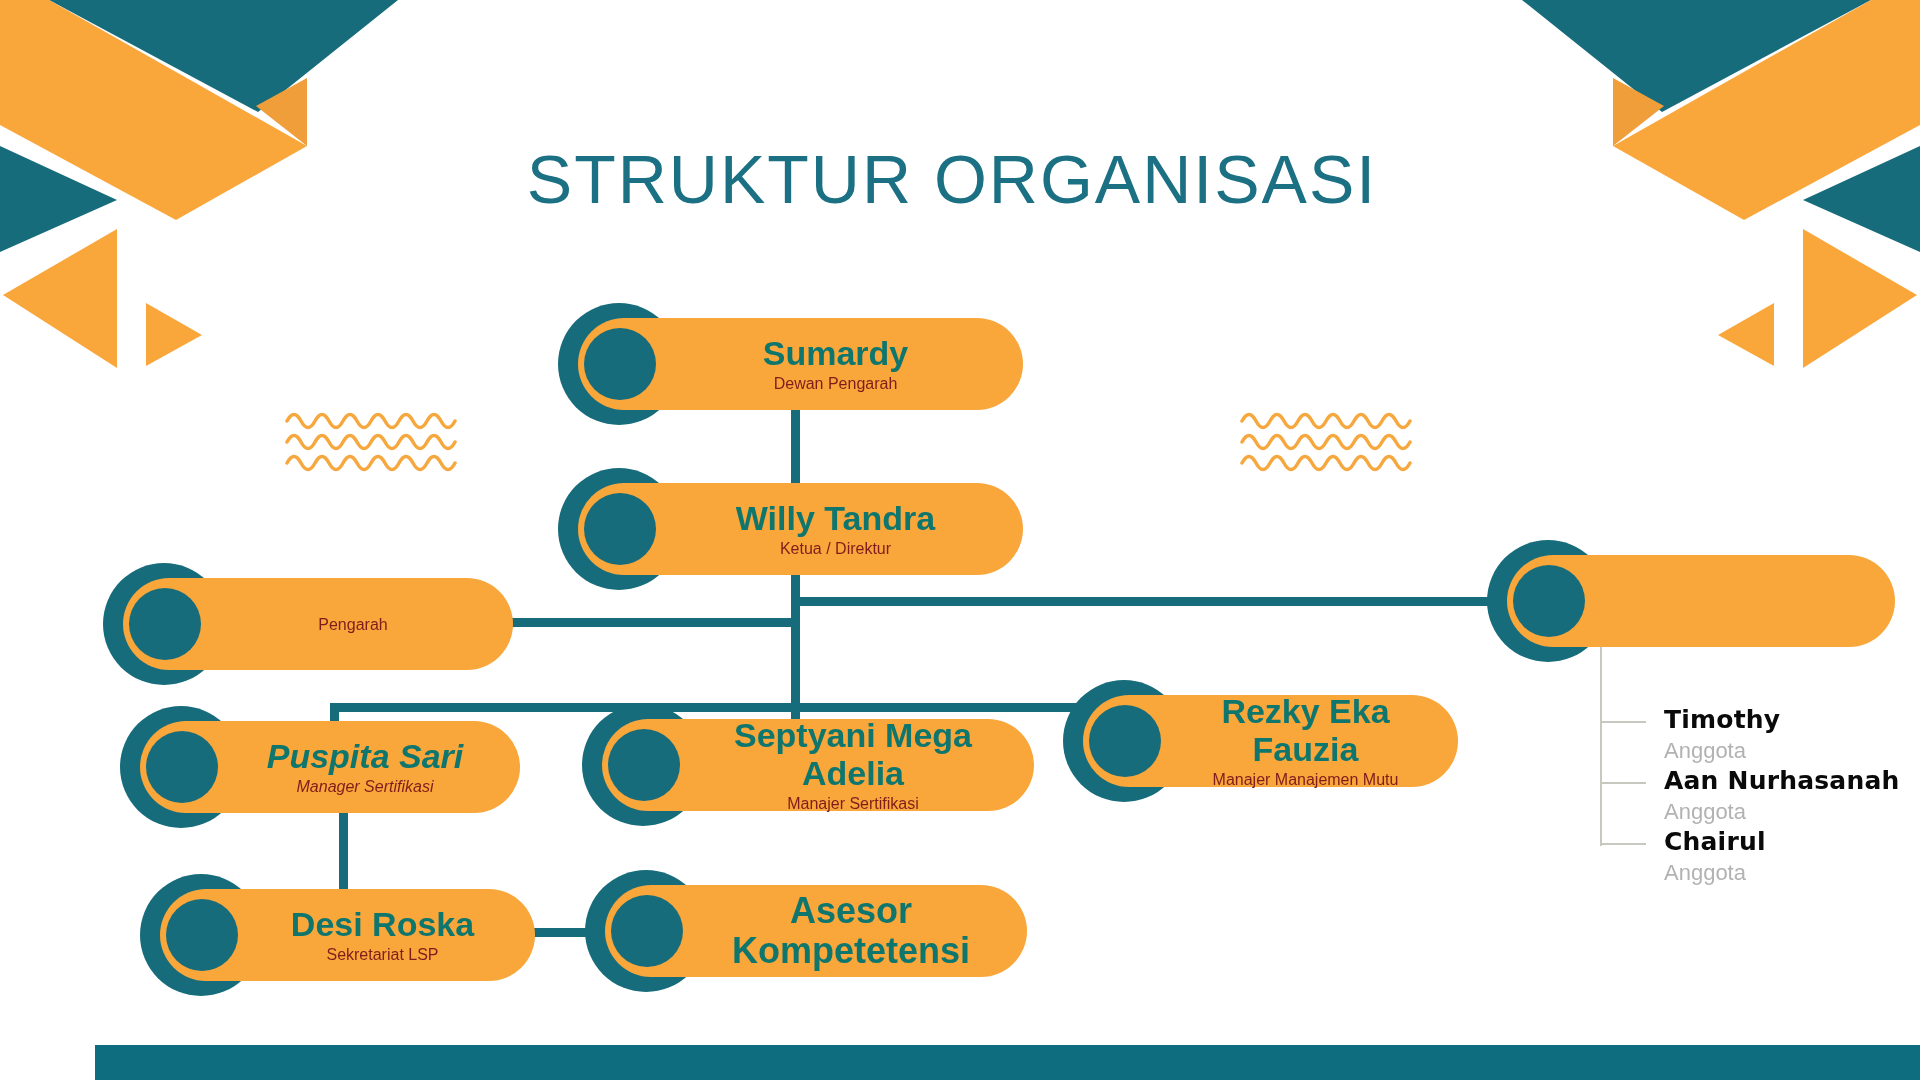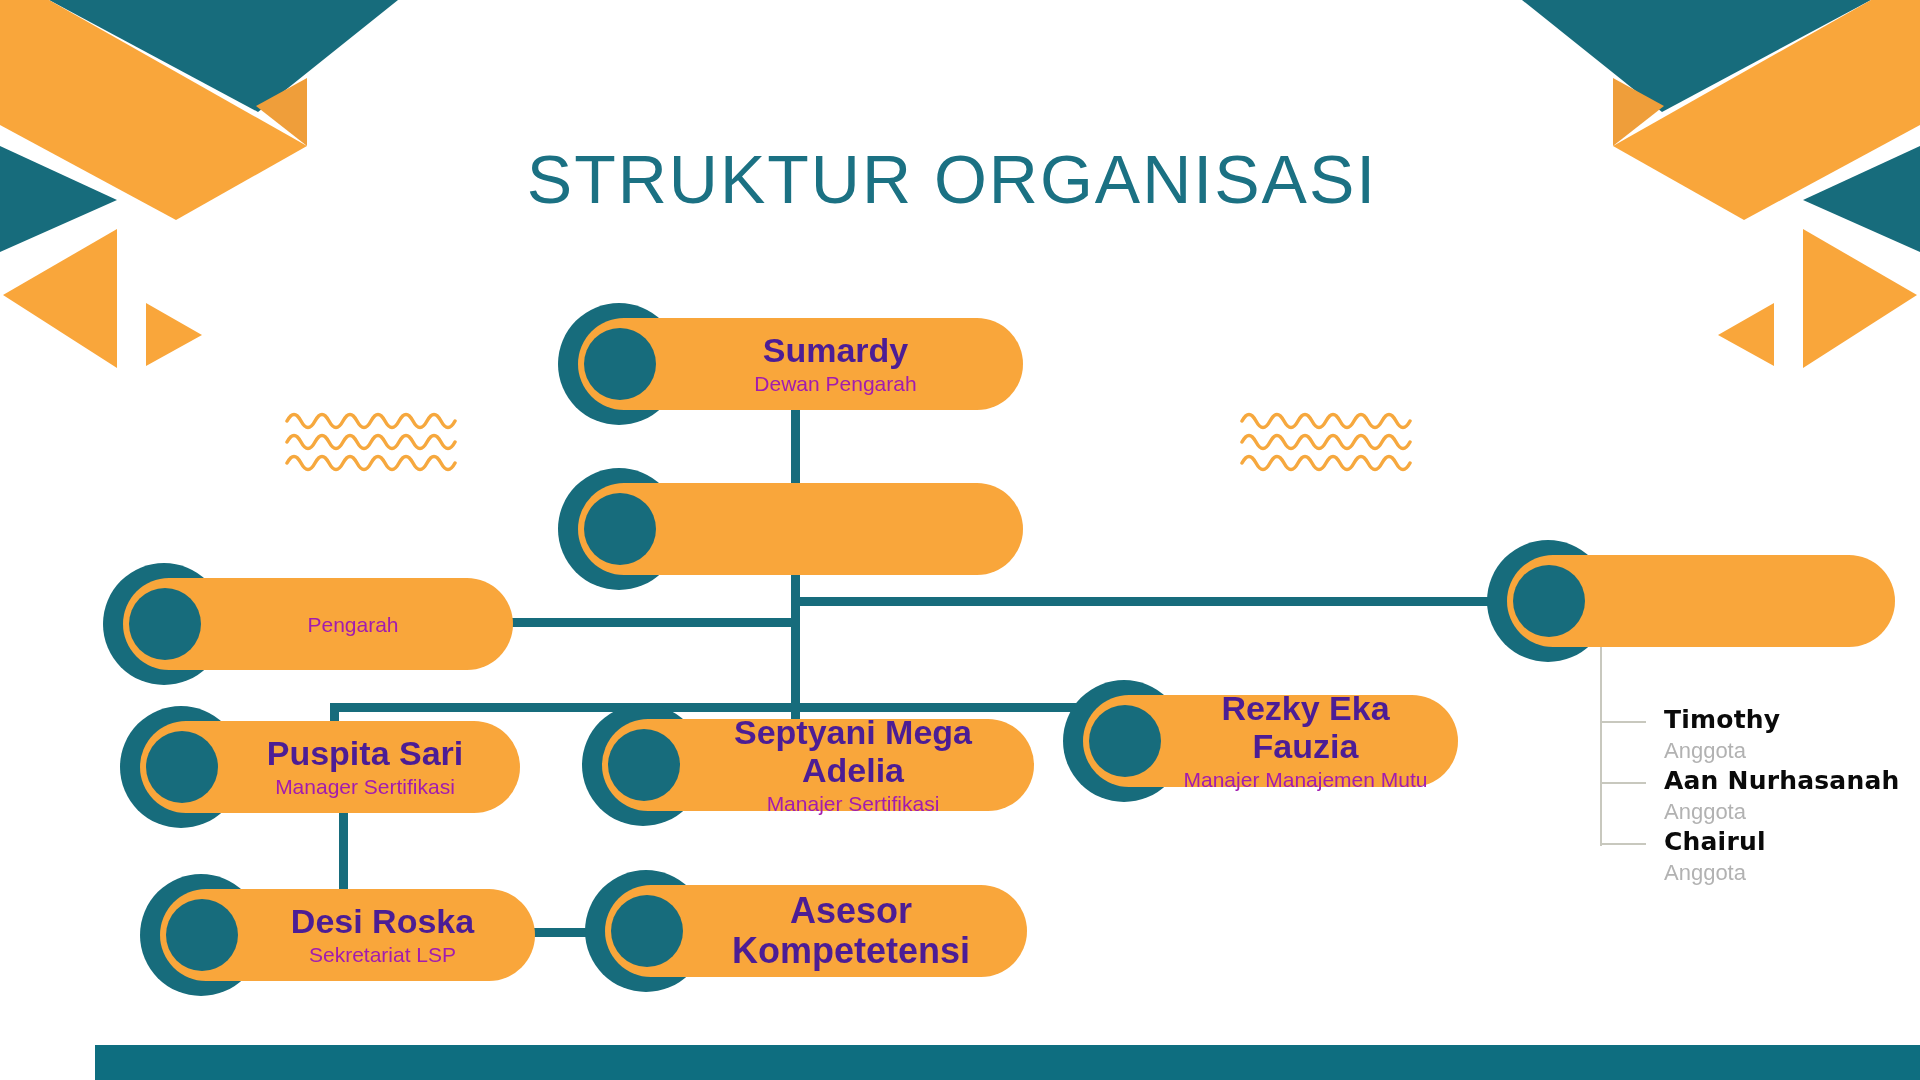--- a/index.html
+++ b/index.html
@@ -33,30 +33,30 @@
   .node .inner-circle {
     position:absolute; left:6px; top:10px;
     width:72px; height:72px; border-radius:50%;
     background:#176c7c;
   }
   .node .txt {
     position:absolute; left:86px; right:16px; top:0; bottom:0;
     display:flex; flex-direction:column; justify-content:center; align-items:center;
     text-align:center;
   }
-  .node .name { font-size:34px; font-weight:700; color:#4c1d95; line-height:1.12; }
-  .node .role { font-size:21px; font-weight:400; color:#a21caf; line-height:1.2; margin-top:2px; }
+  .node .name { font-size:34px; font-weight:700; color:#0f766e; line-height:1.12; }
+  .node .role { font-size:16px; font-weight:400; color:#7f1d1d; line-height:1.2; margin-top:2px; }
   .node.single .name { font-size:36px; }
 
   
   #node-sumardy  { left:578px;  top:318px; width:445px; }
   #node-willy    { left:578px;  top:483px; width:445px; }
   #node-nurul    { left:123px;  top:578px; width:390px; }
   #node-rahmat   { left:1507px; top:555px; width:388px; }
-  #node-puspita  { left:140px;  top:721px; width:380px; }
+  #node-puspita  { left:140px;  top:721px; width:380px;font-style:italic; }
   #node-septyani { left:602px;  top:719px; width:432px; }
   #node-rezky    { left:1083px; top:695px; width:375px; }
   #node-desi     { left:160px;  top:889px; width:375px; }
   #node-asesor   { left:605px;  top:885px; width:422px; }
 
   
   .conn { position:absolute; background:#176c7c; z-index:1; }
   #c-sumardy-willy { left:791px;  top:408px; width:9px;   height:78px; }
   #c-willy-down    { left:791px;  top:573px; width:9px;   height:160px; }
   #c-to-rahmat     { left:795px;  top:597px; width:715px; height:9px; }
@@ -152,20 +152,24 @@
   <div class="txt">
     <div class="name">Sumardy</div>
     <div class="role">Dewan Pengarah</div>
   </div>
 </div>
 
 <div id="node-willy" class="node">
   <div class="back-circle"></div>
   <div class="pill"></div>
   <div class="inner-circle"></div>
+  <div class="txt">
+    <div class="name">Willy Tandra</div>
+    <div class="role">Ketua / Direktur</div>
+  </div>
 </div>
 
 <div id="node-nurul" class="node">
   <div class="back-circle"></div>
   <div class="pill"></div>
   <div class="inner-circle"></div>
   <div class="txt">
     <div class="role">Pengarah</div>
   </div>
 </div>

